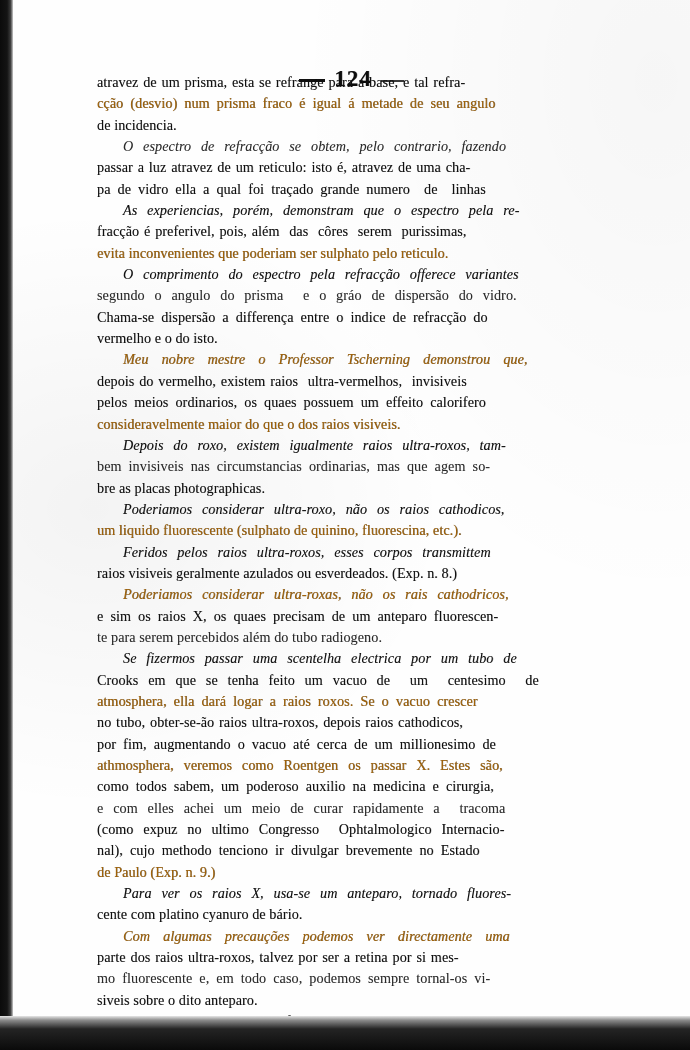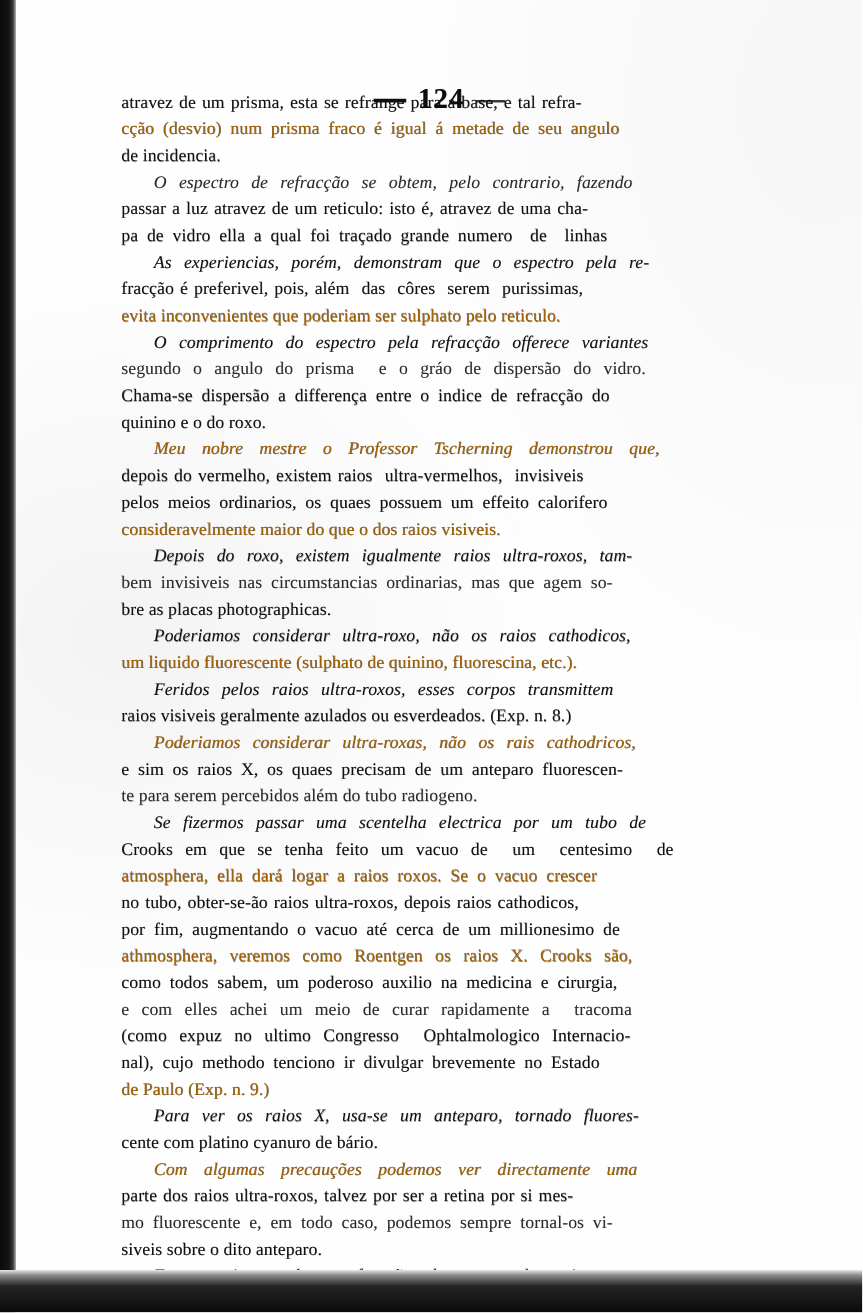--- a/index.html
+++ b/index.html
@@ -141,21 +141,21 @@
         </p>
         <p class="para">
           <span class="line indent j3">As experiencias, porém, demonstram que o espectro pela re-</span>
           <span class="line j1">fracção é preferivel, pois, além  das  côres  serem  purissimas,</span>
           <span class="line dark">evita inconvenientes que poderiam ser sulphato pelo reticulo.</span>
         </p>
         <p class="para">
           <span class="line indent j3">O comprimento do espectro pela refracção offerece variantes</span>
           <span class="line j3 faint">segundo o angulo do prisma  e o gráo de dispersão do vidro.</span>
           <span class="line j2">Chama-se dispersão a differença entre o indice de refracção do</span>
-          <span class="line">quinino e o do roxo.</span>
+          <span class="line">vermelho e o do isto.</span>
         </p>
         <p class="para">
           <span class="line indent j4 dark">Meu nobre mestre o Professor Tscherning demonstrou que,</span>
           <span class="line j1">depois do vermelho, existem raios  ultra-vermelhos,  invisiveis</span>
           <span class="line j2">pelos meios ordinarios, os quaes possuem um effeito calorifero</span>
           <span class="line dark">consideravelmente maior do que o dos raios visiveis.</span>
         </p>
         <p class="para">
           <span class="line indent j3">Depois do roxo, existem igualmente raios ultra-roxos, tam-</span>
           <span class="line j2 faint">bem invisiveis nas circumstancias ordinarias, mas que agem so-</span>
@@ -173,21 +173,21 @@
           <span class="line indent j3 dark">Poderiamos considerar ultra-roxas, não os rais cathodricos,</span>
           <span class="line j2">e sim os raios X, os quaes precisam de um anteparo fluorescen-</span>
           <span class="line faint">te para serem percebidos além do tubo radiogeno.</span>
         </p>
         <p class="para">
           <span class="line indent j3">Se fizermos passar uma scentelha electrica por um tubo de</span>
           <span class="line j3">Crooks em que se tenha feito um vacuo de  um  centesimo  de</span>
           <span class="line j2 dark">atmosphera, ella dará logar a raios roxos. Se o vacuo crescer</span>
           <span class="line j1">no tubo, obter-se-ão raios ultra-roxos, depois raios cathodicos,</span>
           <span class="line j2">por fim, augmentando o vacuo até cerca de um millionesimo de</span>
-          <span class="line j3 dark">athmosphera, veremos como Roentgen os raios X. Crooks são,</span>
+          <span class="line j3 dark">athmosphera, veremos como Roentgen os passar X. Estes são,</span>
           <span class="line j2">como todos sabem, um poderoso auxilio na medicina e cirurgia,</span>
           <span class="line j3 faint">e com elles achei um meio de curar rapidamente a  tracoma</span>
           <span class="line j3">(como expuz no ultimo Congresso  Ophtalmologico Internacio-</span>
           <span class="line j2">nal), cujo methodo tenciono ir divulgar brevemente no Estado</span>
           <span class="line dark">de Paulo (Exp. n. 9.)</span>
         </p>
         <p class="para">
           <span class="line indent j3">Para ver os raios X, usa-se um anteparo, tornado fluores-</span>
           <span class="line">cente com platino cyanuro de bário.</span>
         </p>

